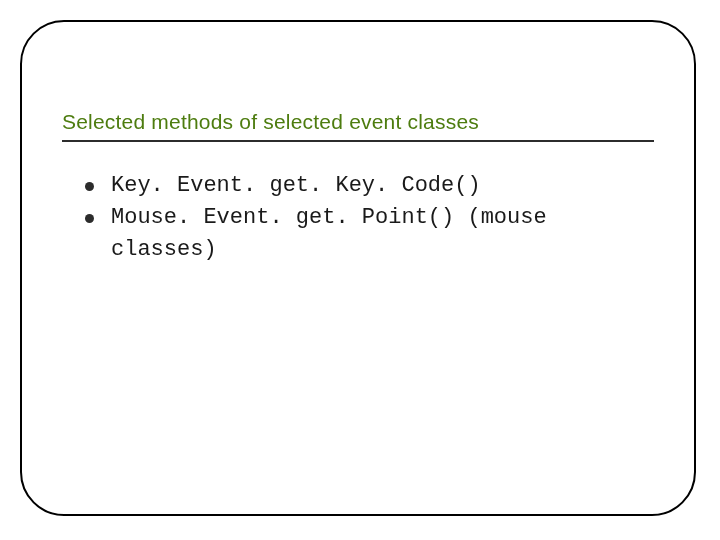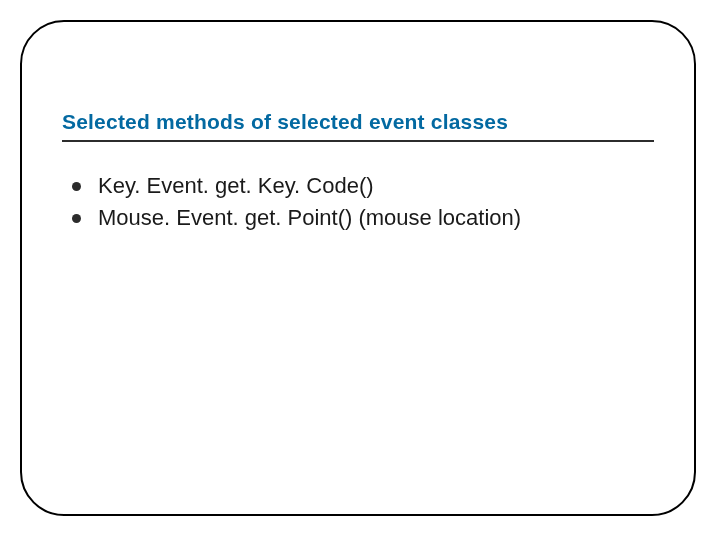--- a/index.html
+++ b/index.html
@@ -18,35 +18,36 @@
     height: 496px;
     border: 2px solid #000000;
     border-radius: 44px;
     box-sizing: border-box;
   }
   .content {
     padding: 88px 40px 0 40px;
   }
   .title {
     font-size: 21px;
-    font-weight: bold;
-    color: #0369a1;
+    font-weight: normal;
+    color: #4d7c0f;
     letter-spacing: 0.2px;
     margin: 0 0 6px 0;
   }
   .title-underline {
     border: none;
     border-top: 2px solid #2c2c2c;
     margin: 0 0 28px 0;
     width: 100%;
   }
   .bullets {
     list-style: none;
     padding: 0 0 0 6px;
-    margin: 0;
+    margin: 13px;
+    font-family: Liberation Mono, monospace;
   }
   .bullets li {
     position: relative;
     font-size: 22px;
     color: #1a1a1a;
     line-height: 1.45;
     padding-left: 30px;
     margin: 0;
   }
   .bullets li::before {
@@ -62,16 +63,16 @@
 </style>
 </head>
 <body>
 
 <div class="slide-frame">
   <div class="content">
     <h1 class="title">Selected methods of selected event classes</h1>
     <hr class="title-underline">
     <ul class="bullets">
       <li>Key. Event. get. Key. Code()</li>
-      <li>Mouse. Event. get. Point() (mouse location)</li>
+      <li>Mouse. Event. get. Point() (mouse classes)</li>
     </ul>
   </div>
 </div>
 
 </body></html>

